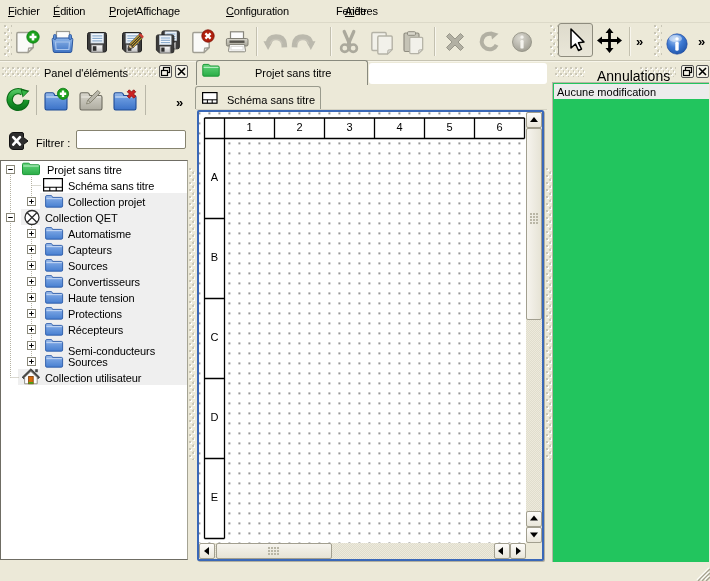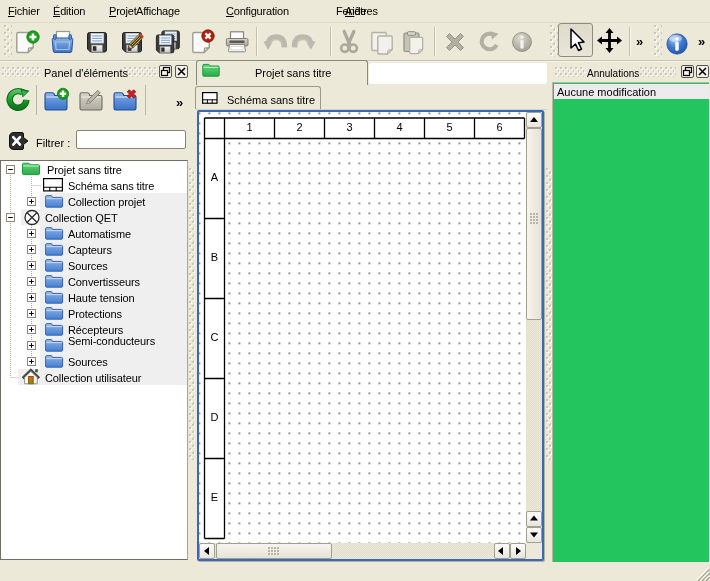--- a/index.html
+++ b/index.html
@@ -445,21 +445,21 @@
     <div class="treerow" style="left:67px;top:18.5px;">Schéma sans titre</div>
     <div class="treerow" style="left:67px;top:34.5px;">Collection projet</div>
     <div class="treerow" style="left:44px;top:50.5px;">Collection QET</div>
     <div class="treerow" style="left:67px;top:66.5px;">Automatisme</div>
     <div class="treerow" style="left:67px;top:82.5px;">Capteurs</div>
     <div class="treerow" style="left:67px;top:98.5px;">Sources</div>
     <div class="treerow" style="left:67px;top:114.5px;">Convertisseurs</div>
     <div class="treerow" style="left:67px;top:130.5px;">Haute tension</div>
     <div class="treerow" style="left:67px;top:146.5px;">Protections</div>
     <div class="treerow" style="left:67px;top:162.5px;">Récepteurs</div>
-    <div class="treerow" style="left:67px;top:174px;">Semi-conducteurs</div>
+    <div class="treerow" style="left:67px;top:184px;">Semi-conducteurs</div>
     <div class="treerow" style="left:67px;top:194.5px;">Sources</div>
     <div class="treerow" style="left:44px;top:210.5px;">Collection utilisateur</div>
   </div>
 </div>
 
 <div class="abs vdots" style="left:189px;top:168px;width:7px;height:292px;"></div>
 
 <div id="tabbar" class="abs" style="left:0;top:60px;">
 
   <div class="abs" style="left:196px;top:0px;width:172px;height:25px;background:#ece9d8;border:1px solid #898a7e;border-bottom:none;border-radius:3px 3px 0 0;box-sizing:border-box;"></div>
@@ -561,21 +561,21 @@
   </svg>
 
   <div class="abs" style="left:326.5px;top:430.5px;width:16px;height:16px;background:#ece9d8;"></div>
 </div>
 
 <div class="abs vdots" style="left:546px;top:168px;width:7px;height:292px;"></div>
 
 <div id="rightdock" class="abs" style="left:552px;top:61px;width:158px;height:500px;">
   <div class="abs hdots" style="left:3px;top:6px;width:30px;height:10px;"></div>
   <div class="abs hdots" style="left:88px;top:6px;width:36px;height:10px;"></div>
-  <div class="txt" style="left:35px;top:7px;font-size:10px;">Annulations</div>
+  <div class="txt" style="left:45px;top:7px;font-size:14px;">Annulations</div>
   <div class="titlebtn" style="left:129px;top:4px;">
       <svg width="11" height="11" viewBox="0 0 11 11" style="display:block;margin:0px;">
         <rect x="3.5" y="1.5" width="6" height="5" fill="none" stroke="#000" stroke-width="1.2"></rect>
         <rect x="1.5" y="4.5" width="6" height="5" fill="#f4f2e8" stroke="#000" stroke-width="1.2"></rect>
       </svg>
     </div>
   <div class="titlebtn" style="left:144px;top:4px;">
       <svg width="11" height="11" viewBox="0 0 11 11" style="display:block;margin:0px;">
         <path d="M2 2 L9 9 M9 2 L2 9" stroke="#000" stroke-width="1.6"></path>
       </svg>

